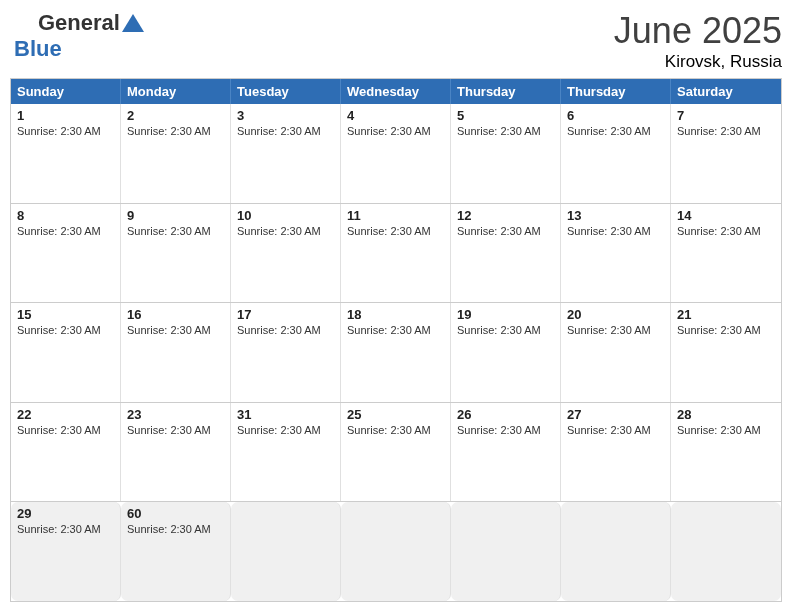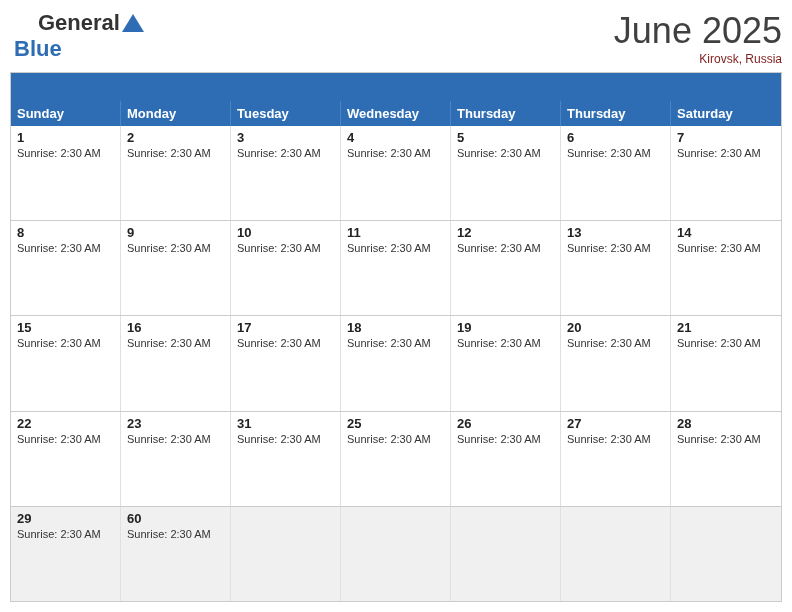--- a/index.html
+++ b/index.html
@@ -45,41 +45,40 @@
     }
     .title-block {
       text-align: right;
     }
     .month-title {
       font-size: 36px;
       color: #404040;
       font-weight: normal;
     }
     .location {
-      font-size: 12px;
-      color: #7f1d1d;
+      font-size: 17px;
+      color: #000000;
     }
     .calendar {
       flex: 1;
       display: flex;
       flex-direction: column;
       border: 1px solid #ccc;
     }
     .cal-header {
       display: grid;
       grid-template-columns: repeat(7, 1fr);
       background: #2e6db4;
     }
     .cal-header-cell {
       color: #fff;
       font-size: 13px;
       font-weight: bold;
       padding: 5px 6px;
       border-right: 1px solid #4a84c4;
-      margin-top: 28px;
     }
     .cal-header-cell:last-child { border-right: none; }
     .cal-body {
       flex: 1;
       display: flex;
       flex-direction: column;
     }
     .cal-row {
       display: grid;
       grid-template-columns: repeat(7, 1fr);
@@ -89,21 +88,21 @@
     .cal-row:first-child { border-top: none; }
     .cal-cell {
       padding: 4px 6px;
       border-right: 1px solid #e0e0e0;
       font-size: 11px;
       background: #fff;
       vertical-align: top;
     }
     .cal-cell:last-child { border-right: none; }
     .cal-cell.empty { background: #f5f5f5; }
-    .cal-cell.last-row { background: #f0f0f0; }
+    .cal-cell.last-row { background: #f0f0f0; border-radius: 7px; }
     .day-number {
       font-size: 13px;
       font-weight: bold;
       color: #222;
       display: block;
       margin-bottom: 2px;
     }
     .sunrise-text {
       font-size: 11px;
       color: #333;

